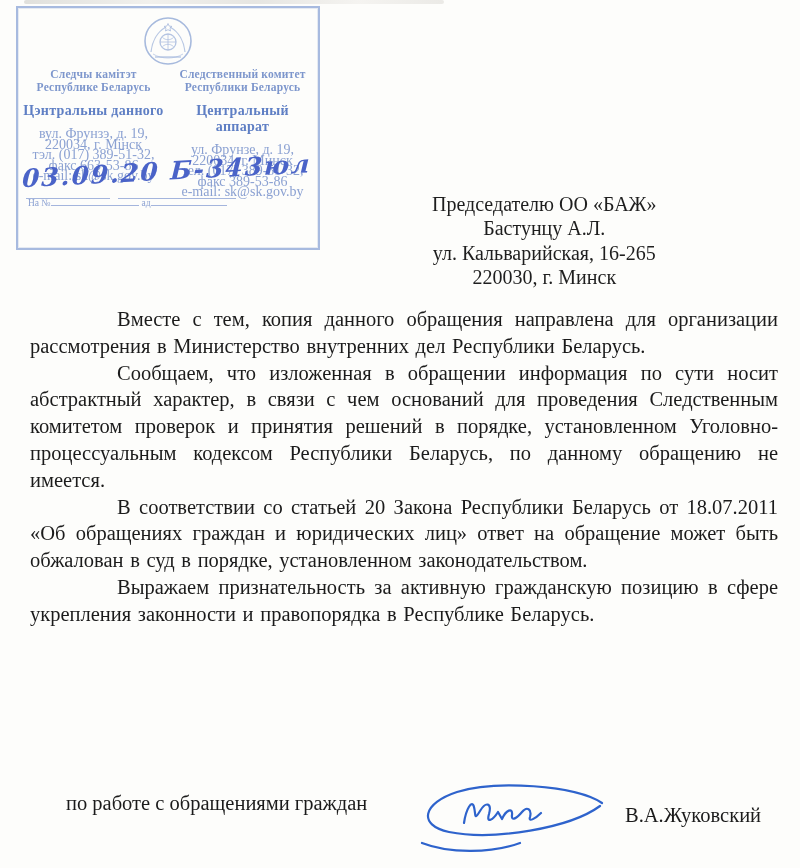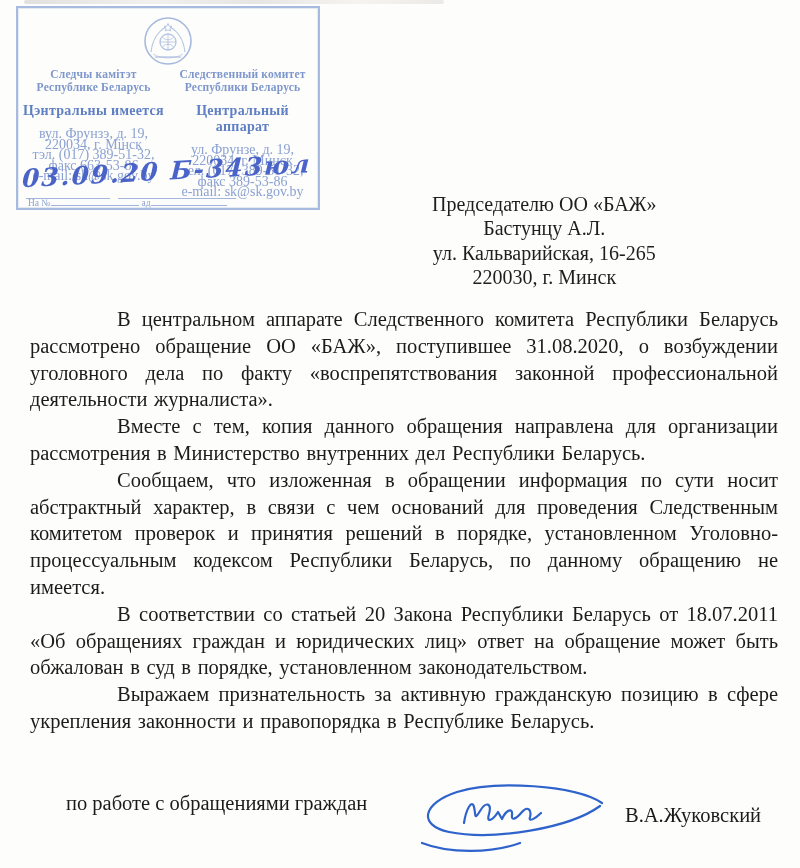--- a/index.html
+++ b/index.html
@@ -16,21 +16,21 @@
   }
   
   .scan-streak{
     position:absolute;top:0;left:24px;width:420px;height:4px;
     background:linear-gradient(90deg,#c9c9c4 0%,#e8e6e1 30%,#d3d2cd 55%,#eeece8 80%,#dcdad5 100%);
     opacity:.55;border-radius:2px;
   }
 
   
   .stamp{
-    position:absolute;left:16px;top:6px;width:304px;height:204px;
+    position:absolute;left:16px;top:6px;width:304px;height:244px;
     border:2px solid rgba(122,150,207,.65);
     box-shadow:0 0 0 1px rgba(122,150,207,.18) inset;
     box-sizing:border-box;
   }
   .emblem{
     position:absolute;left:50%;top:8px;transform:translateX(-50%);
     width:50px;height:50px;opacity:.8;
   }
   .stamp-cols{
     position:absolute;top:60px;left:4px;right:4px;
@@ -123,21 +123,21 @@
         </g>
       </svg>
     </div>
 
     <div class="stamp-cols">
       <div class="stamp-col">
         <div class="org">
           <div>Следчы камітэт</div>
           <div>Республике Беларусь</div>
         </div>
-        <div class="dept">Цэнтральны имеется</div>
+        <div class="dept">Цэнтральны данного</div>
         <div class="addr">
           <div>вул. Фрунзэ, д. 19, 220034, г. Мінск</div>
           <div>тэл. (017) 389-51-32, факс 663-53-86</div>
           <div>e-mail: sk@sk.gov.by</div>
         </div>
       </div>
       <div class="stamp-col">
         <div class="org">
           <div>Следственный комитет</div>
           <div>Республики Беларусь</div>
@@ -159,21 +159,20 @@
   </div>
 
   <div class="recipient">
     <div>Председателю ОО «БАЖ»</div>
     <div>Бастунцу А.Л.</div>
     <div>ул. Кальварийская, 16-265</div>
     <div>220030, г. Минск</div>
   </div>
 
   <div class="body-text">
-    <p>В центральном аппарате Следственного комитета Республики Беларусь рассмотрено обращение ОО «БАЖ», поступившее 31.08.2020, о возбуждении уголовного дела по факту «воспрепятствования законной профессиональной деятельности журналиста».</p>
     <p>Вместе с тем, копия данного обращения направлена для организации рассмотрения в Министерство внутренних дел Республики Беларусь.</p>
     <p>Сообщаем, что изложенная в обращении информация по сути носит абстрактный характер, в связи с чем оснований для проведения Следственным комитетом проверок и принятия решений в порядке, установленном Уголовно-процессуальным кодексом Республики Беларусь, по данному обращению не имеется.</p>
     <p>В соответствии со статьей 20 Закона Республики Беларусь от 18.07.2011 «Об обращениях граждан и юридических лиц» ответ на обращение может быть обжалован в суд в порядке, установленном законодательством.</p>
     <p>Выражаем признательность за активную гражданскую позицию в сфере укрепления законности и правопорядка в Республике Беларусь.</p>
   </div>
 
   <div class="sig-title">
     <div>по работе с обращениями граждан</div>
   </div>
 

